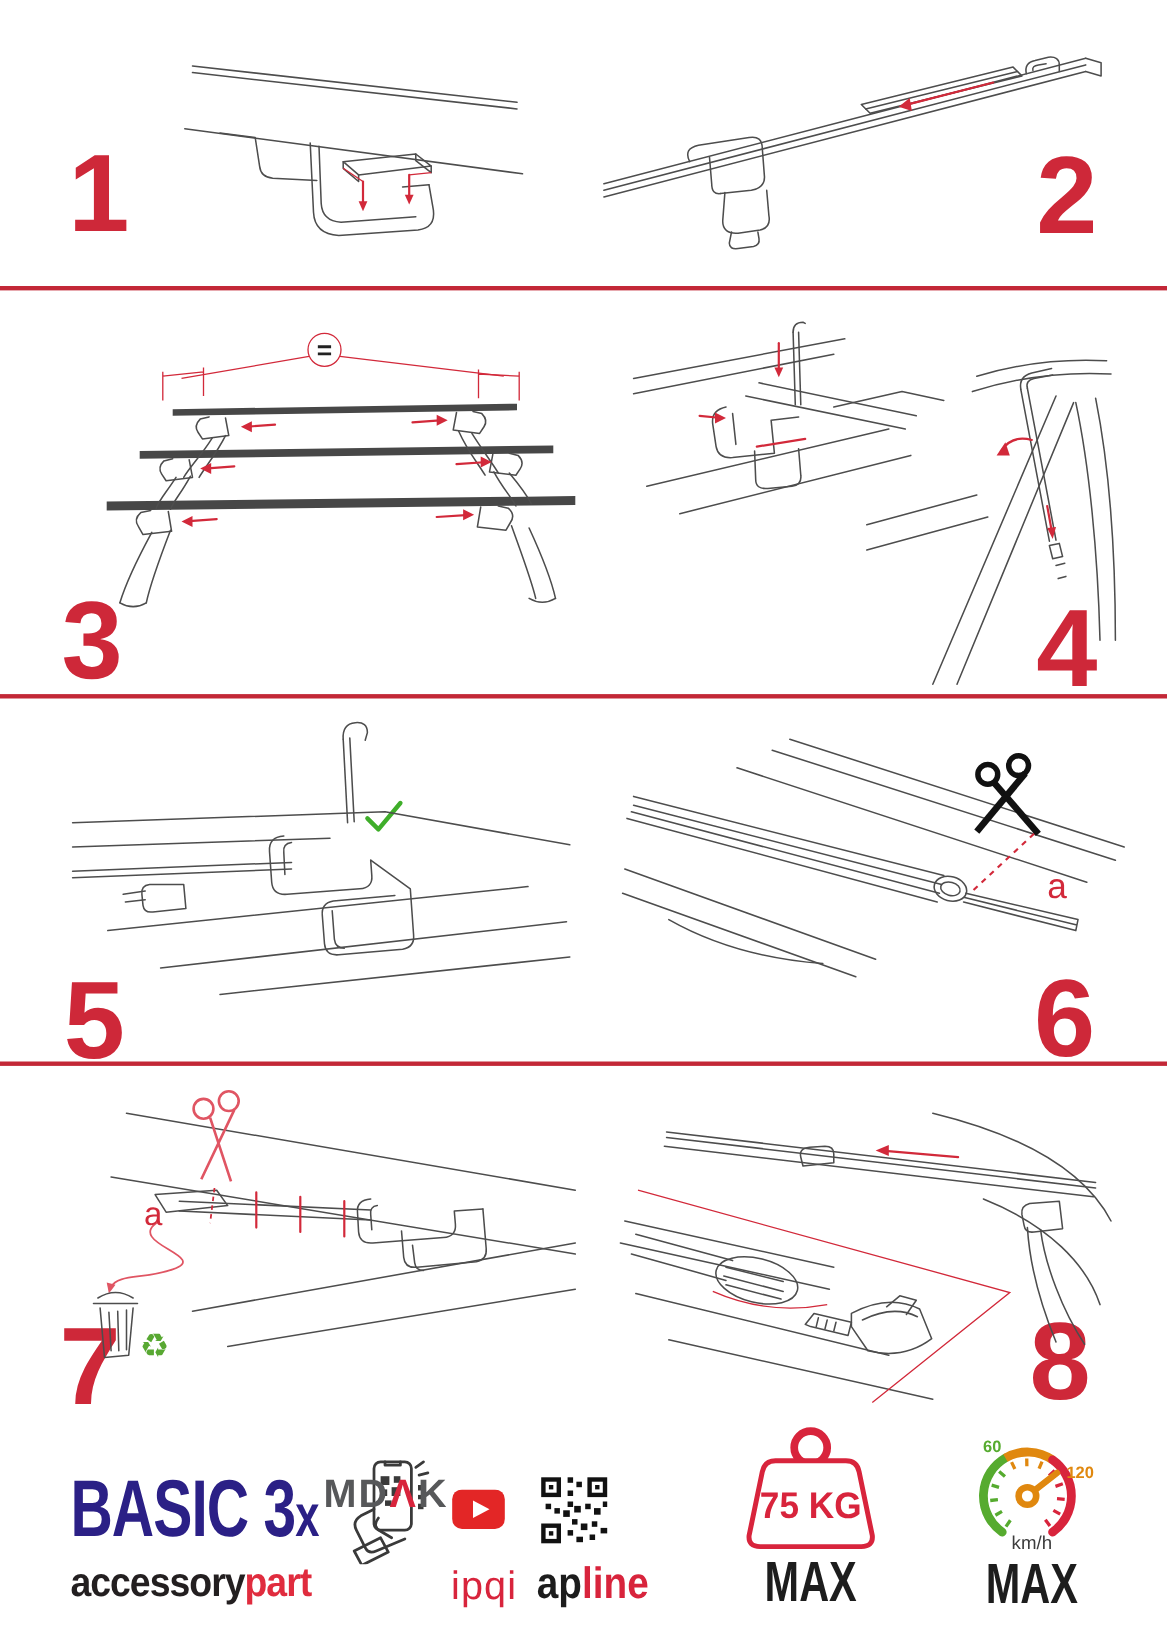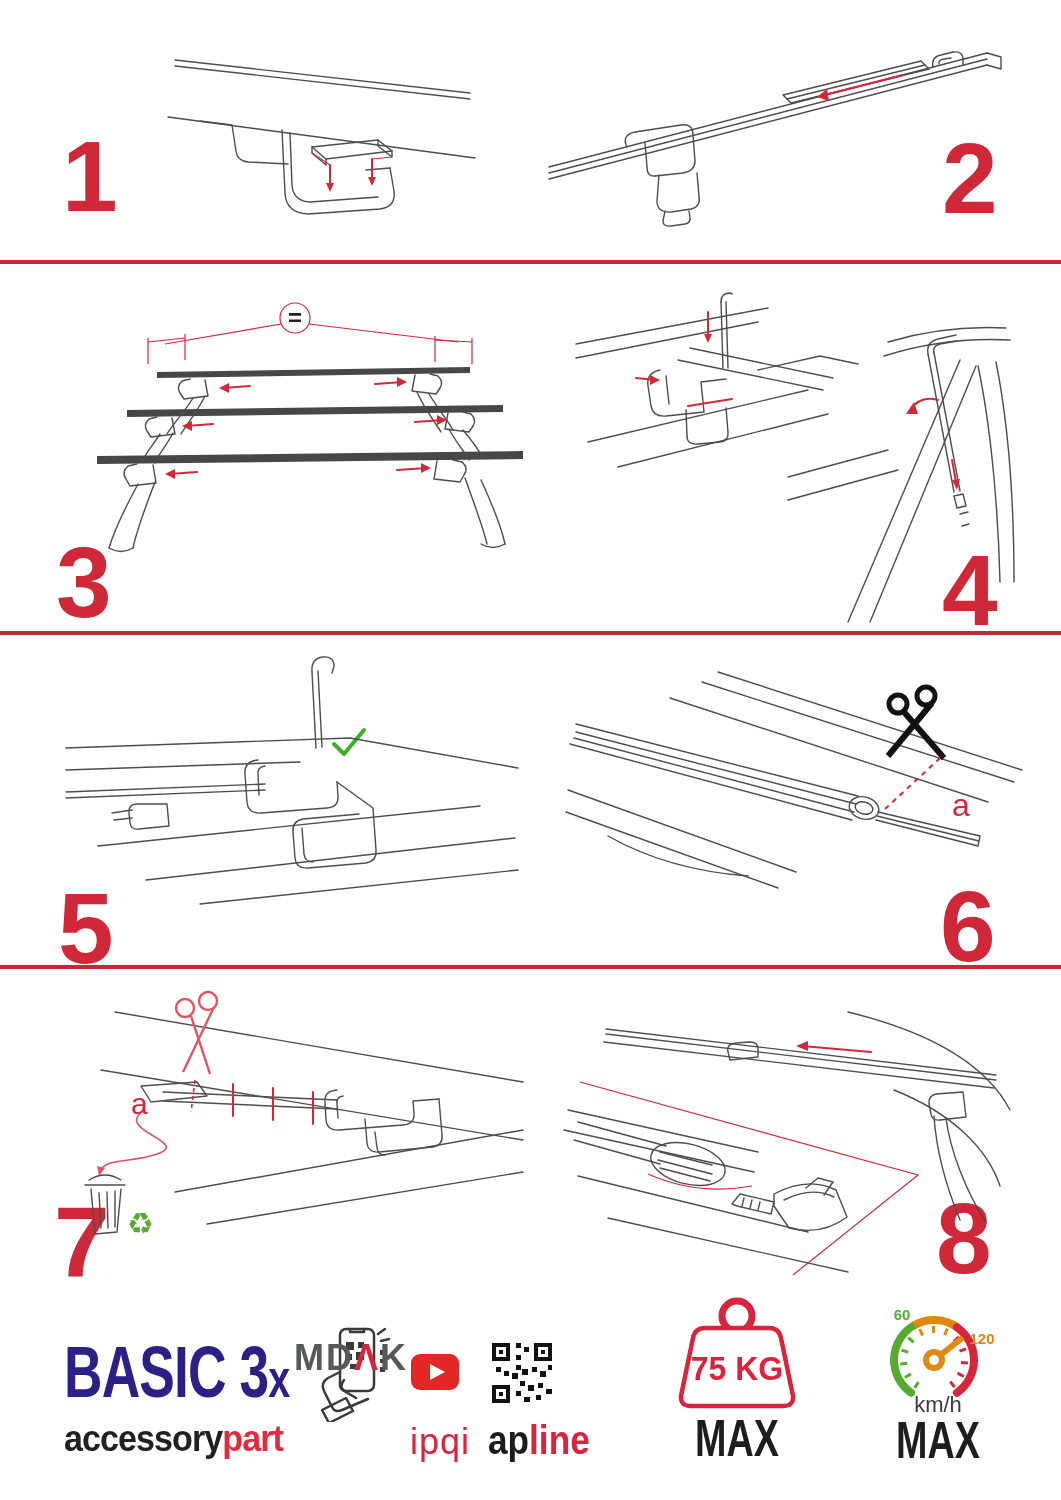--- a/index.html
+++ b/index.html
@@ -26,21 +26,21 @@
       letter-spacing:2px;line-height:1;}
   .mdak .caret{color:#d8243c;}
   .ipqi{position:absolute;left:410px;top:1424px;font-size:36px;font-weight:400;color:#d8243c;
       line-height:1;letter-spacing:1px;}
   .apline{position:absolute;left:488px;top:1420px;font-size:40px;font-weight:700;line-height:1;
       transform:scaleX(0.88);transform-origin:left top;}
   .apline .l2{color:#d8243c;}
   .apline .l1{color:#1c1c1c;}
   .maxlabel{position:absolute;text-align:center;font-size:46px;font-weight:700;color:#1d1d1d;
       line-height:1;transform:scale(0.82,1.12);transform-origin:center top;letter-spacing:0px;}
-  .kmh{position:absolute;left:872px;top:1394px;width:132px;text-align:center;font-size:22px;
+  .kmh{position:absolute;left:872px;top:1394px;width:132px;text-align:center;font-size:17px;
       color:#3c3c3c;line-height:1;}
 </style>
 </head>
 <body>
 
 <div class="page">
 
   <div class="stepnum" style="left:62px;top:126px;">1</div>
   <svg class="illus" style="left:120px;top:25px;" width="370" height="220" viewBox="0 0 370 220">
     <path class="lp" d="M55,35 L350,68"></path>

